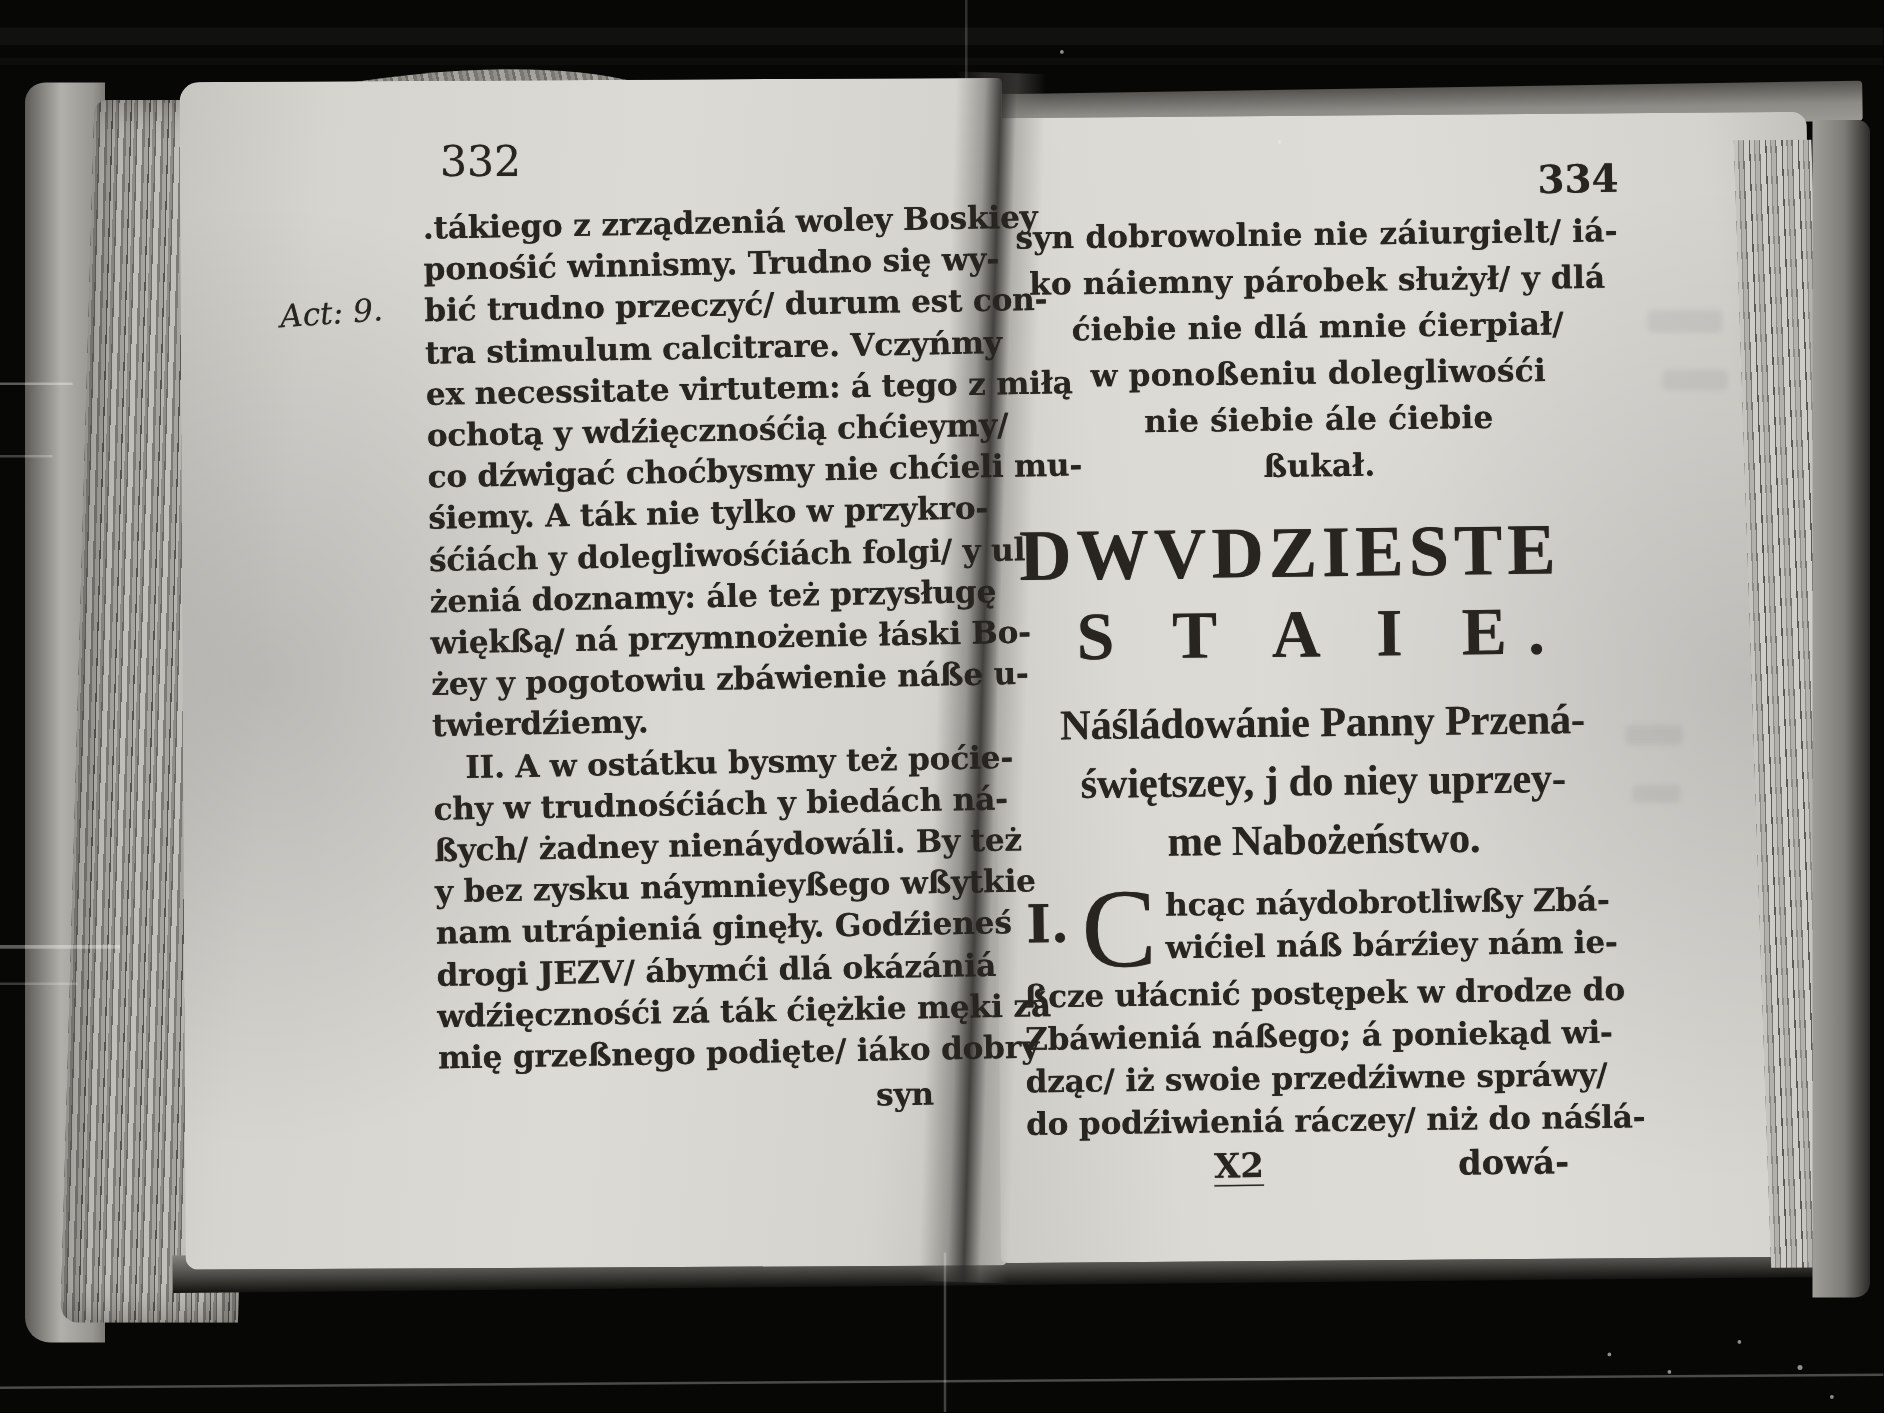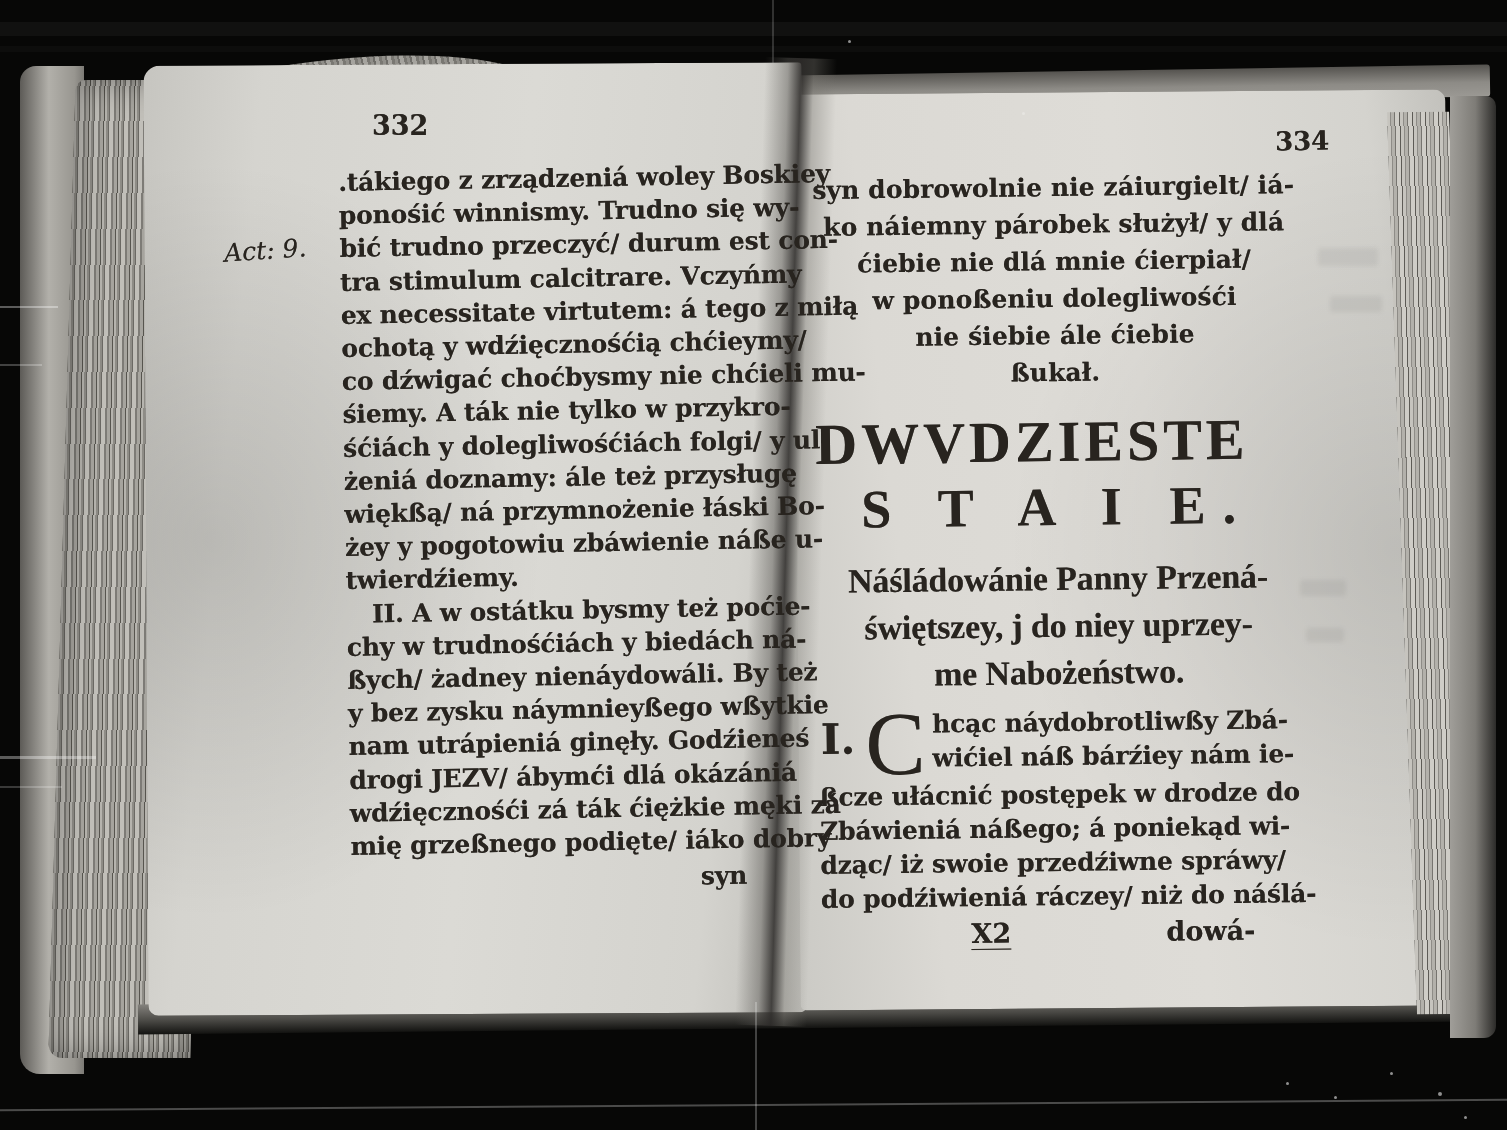--- a/index.html
+++ b/index.html
@@ -47,22 +47,22 @@
   .bottom-strip{position:absolute;left:138px;top:998px;width:1334px;height:30px;
     transform:rotate(-.55deg);
     background:linear-gradient(180deg,#84827d,#4a4945 55%,#131311);}
   .gutter{position:absolute;left:750px;top:58px;width:72px;height:968px;
     transform:rotate(1.8deg);
     background:linear-gradient(90deg,rgba(40,38,36,0) 0%,rgba(86,84,80,.45) 32%,
       rgba(48,46,44,.88) 50%,rgba(120,118,112,.38) 68%,rgba(0,0,0,0) 100%);}
 
   
   .ink{color:#28241f;text-shadow:0 0 .6px rgba(20,16,12,.55);}
-  .lp-pagenum{left:372px;top:110px;font-size:27px;font-weight:bold;}
-  .rp-pagenum{left:1230px;top:126px;font-size:26px;font-weight:bold;transform:rotate(-1deg);margin-left:45px;}
+  .lp-pagenum{left:352px;top:110px;font-size:34px;font-weight:normal;}
+  .rp-pagenum{left:1230px;top:126px;font-size:31px;font-weight:bold;transform:rotate(-1deg);}
   .margin-note{left:224px;top:236px;font-size:25px;font-style:italic;transform:rotate(-4deg);}
   .lp-text{left:338px;top:166px;width:448px;transform:rotate(-1.05deg);transform-origin:top left;}
   .tl{font-size:25px;line-height:33.2px;font-weight:bold;white-space:nowrap;letter-spacing:-.2px;}
   .tl.indent{padding-left:26px;}
   .lp-catch{margin-top:3px;padding-right:52px;text-align:right;}
 
   .rp-col{left:812px;top:172px;width:482px;transform:rotate(-.7deg);transform-origin:top left;}
   .rp-intro .tl{text-align:center;line-height:37px;letter-spacing:.1px;}
   .rp-h1{margin-top:20px;font-family:"Liberation Serif",serif;font-weight:bold;font-size:58px;
          line-height:62px;letter-spacing:4px;white-space:nowrap;}

